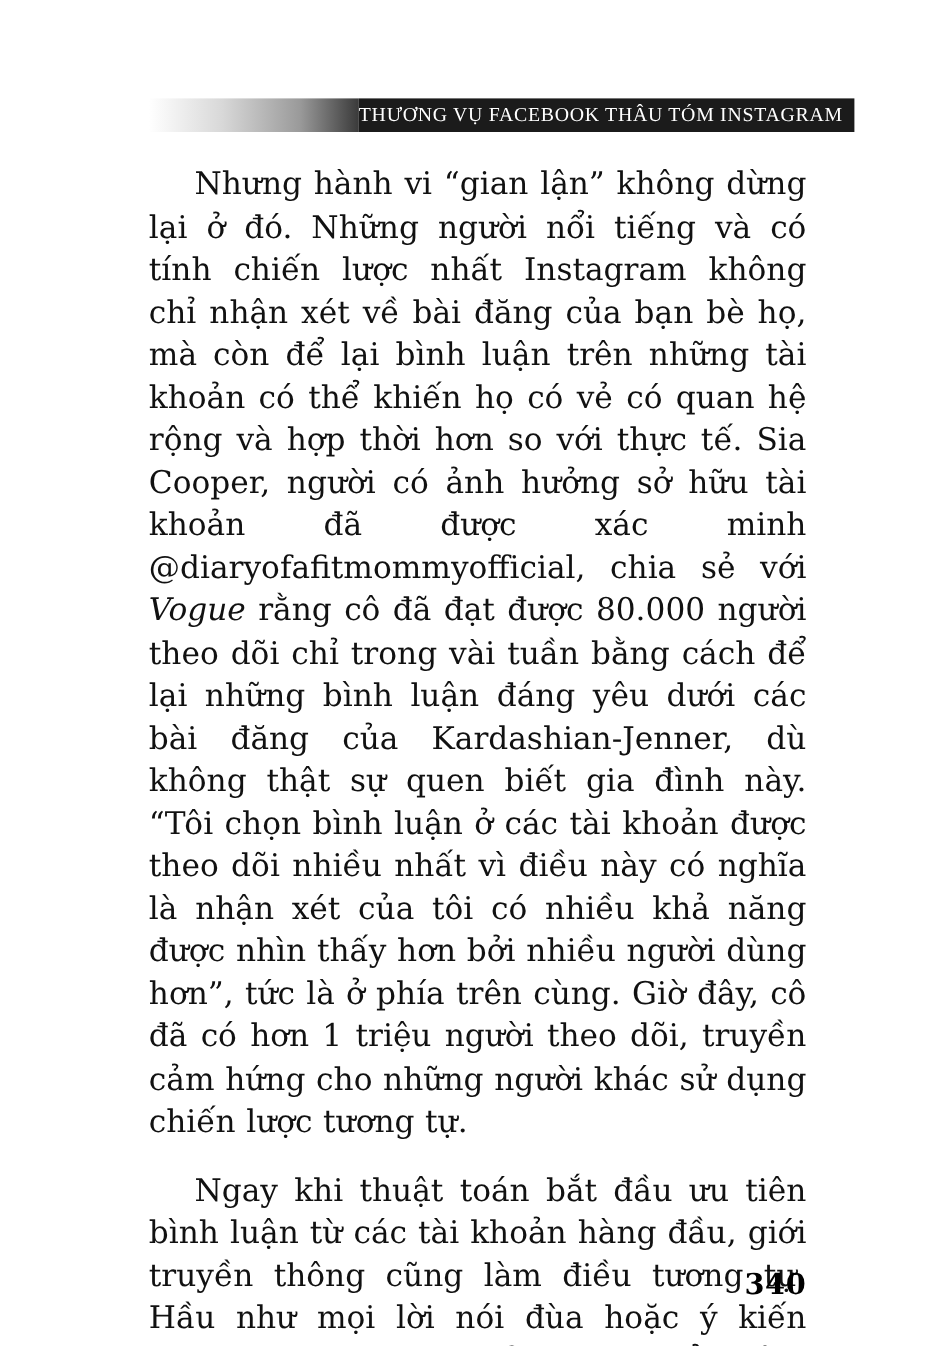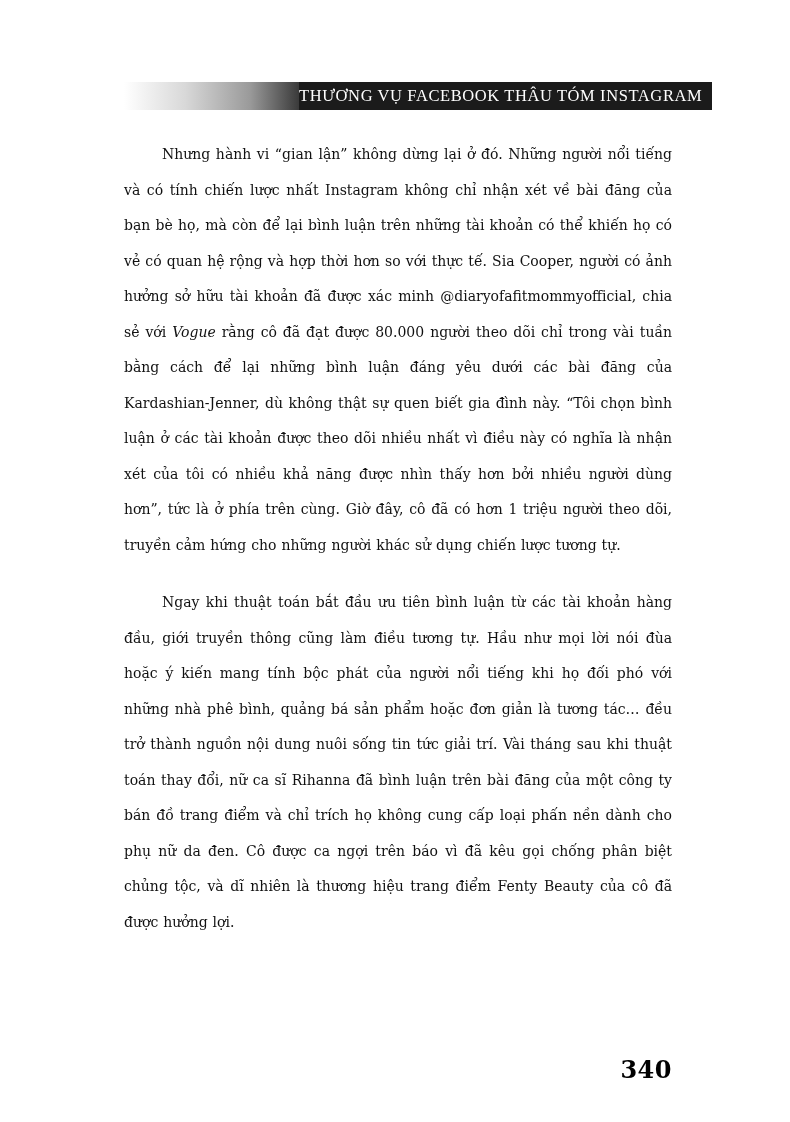--- a/index.html
+++ b/index.html
@@ -59,21 +59,21 @@
   .content {
     position: absolute;
     left: 124px;
     top: 113px;
     width: 548px;
   }
   .para {
     margin: 0 0 22px 0;
     text-align: justify;
     text-justify: inter-word;
-    font-size: 14px;
+    font-size: 26px;
     line-height: 35.5px;
     text-indent: 38px;
     font-family: "DejaVu Serif", serif;
     font-weight: 400;
     color: #111111;
     word-spacing: 0.5px;
   }
   .para:last-child {
     margin-bottom: 0;
   }

